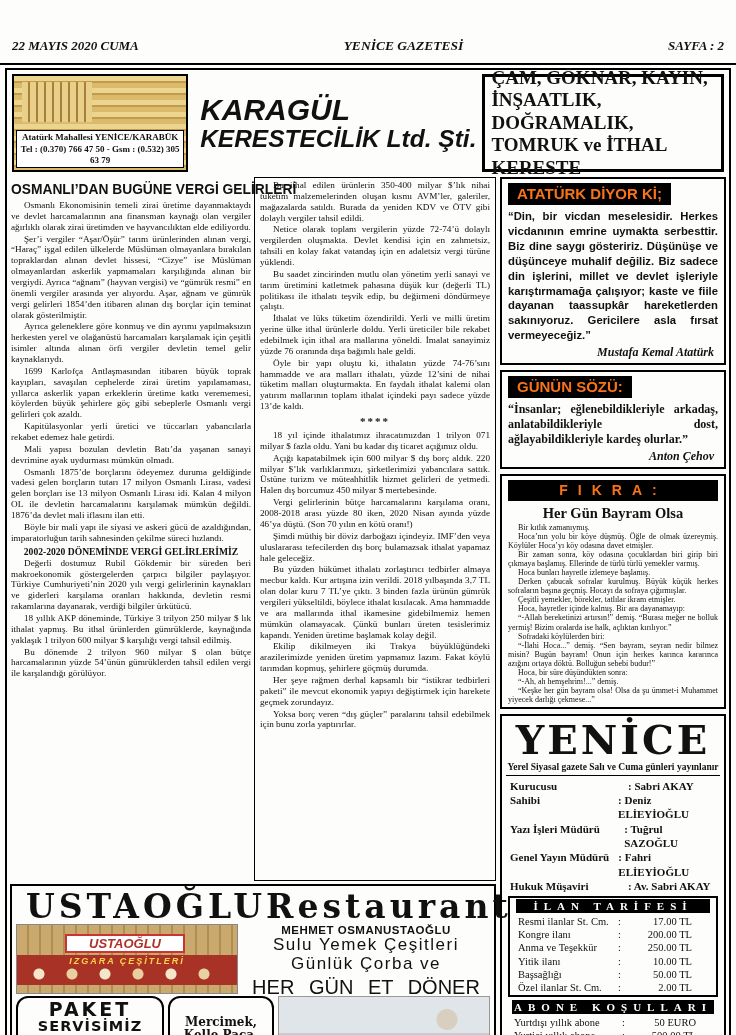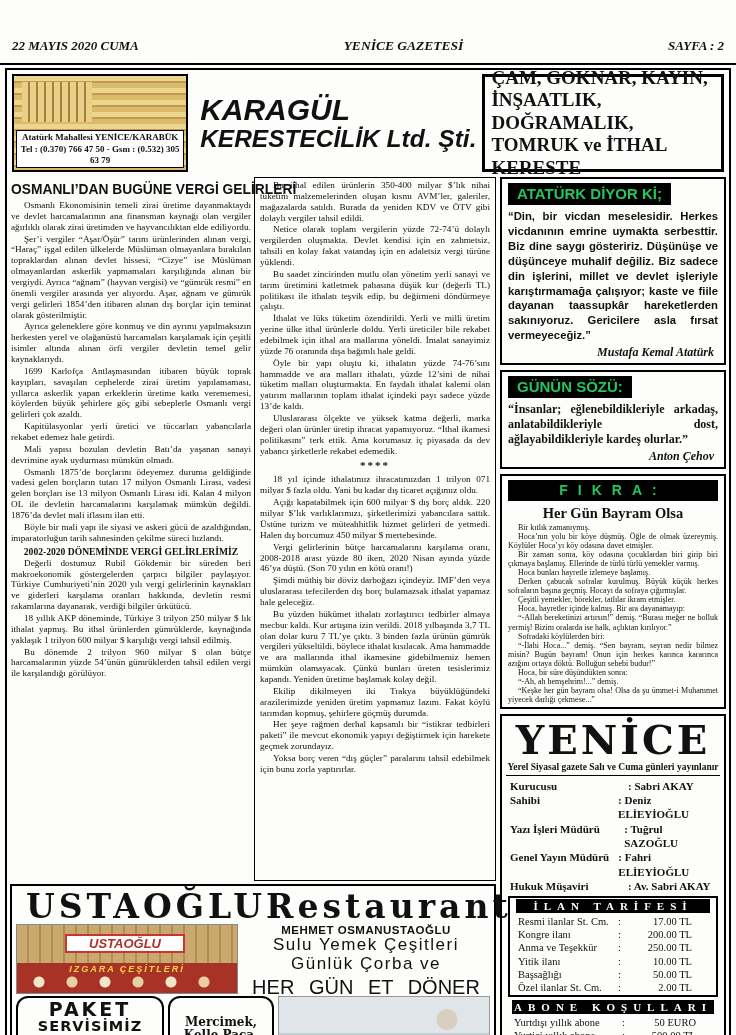--- a/index.html
+++ b/index.html
@@ -61,21 +61,21 @@
   .headline{ font:bold 15px "Liberation Sans",sans-serif; white-space:nowrap;
              transform:scaleX(.92); transform-origin:left center; margin:2px 0 3px 0; }
 
   
   .art p{ font-size:9.2px; line-height:1.18; text-align:justify; text-indent:13px; margin-bottom:1px; }
   .subhead{ font:bold 9.6px "Liberation Serif",serif; text-align:center; margin:2px 0 1px 0; }
   .sep{ text-align:center; font-weight:bold; letter-spacing:2px; font-size:11px; margin:3px 0; }
 
   
   .rbox{ border:2px solid #000; margin-bottom:5px; padding:4px 6px 3px 6px; }
-  .blacktitle{ display:inline-block; background:#000; color:#22c55e;
+  .blacktitle{ display:inline-block; background:#000; color:#f97316;
                font:bold 15px "Liberation Sans",sans-serif; padding:2px 9px 3px 9px; margin-bottom:4px; }
   .blacktitle.wide{ display:block; text-align:center; letter-spacing:10px; font-size:14px; }
   .aquote{ font:bold 11.3px "Liberation Sans",sans-serif; text-align:justify; line-height:1.32; }
   .sig{ text-align:right; font:bold italic 12px "Liberation Serif",serif; padding:2px 4px 0 0; }
   .gquote{ font:bold 12px "Liberation Serif",serif; text-align:justify; line-height:1.25; }
   .fhead{ font:bold 14.5px "Liberation Serif",serif; text-align:center; margin:1px 0 1px 0; }
   .fbody p{ font-size:8px; line-height:1.13; text-align:justify; text-indent:10px; }
 
   
   .mbox{ border:2px solid #000; padding:3px 4px; flex:1; display:flex; flex-direction:column; }
@@ -100,21 +100,21 @@
   
   .restaurant{ border:2px solid #000; margin-top:3px; height:183px; padding:1px 4px 3px 4px;
                display:flex; flex-direction:column; }
   .rtitle{ display:flex; justify-content:space-between; align-items:baseline; padding:0 10px;
            font:bold 33px "DejaVu Serif",serif; letter-spacing:4px; height:37px; }
   .rrow2{ display:flex; gap:4px; height:70px; }
   .storefront{ width:222px; position:relative; overflow:hidden; border:1px solid #888;
      background:repeating-linear-gradient(90deg,#c9a96d 0 10px,#b08e52 10px 12px); }
   .sign{ position:absolute; left:48px; top:9px; width:120px; background:#fff; border:2px solid #c33;
          color:#b03028; text-align:center; font:bold italic 13px "Liberation Sans",sans-serif; }
-  .banner{ position:absolute; left:0; right:0; bottom:0; height:30px; background:#a83226;
+  .banner{ position:absolute; left:0; right:0; bottom:8px; height:30px; background:#a83226;
            color:#ffd24a; font:bold italic 9px "Liberation Sans",sans-serif;
            text-align:center; padding-top:1px; letter-spacing:2px; }
   .foods{ height:14px; margin-top:1px;
      background:radial-gradient(circle at 10% 50%, #f4e6c8 0 5px, transparent 6px),
                 radial-gradient(circle at 25% 50%, #e8d0a0 0 5px, transparent 6px),
                 radial-gradient(circle at 40% 50%, #f4e6c8 0 5px, transparent 6px),
                 radial-gradient(circle at 55% 50%, #e8d0a0 0 5px, transparent 6px),
                 radial-gradient(circle at 70% 50%, #f4e6c8 0 5px, transparent 6px),
                 radial-gradient(circle at 85% 50%, #e8d0a0 0 5px, transparent 6px); }
   .rmid{ flex:1; text-align:center; display:flex; flex-direction:column; justify-content:flex-start; }
@@ -198,21 +198,20 @@
           </div>
 
           <div class="colM">
             <div class="art">
 
             <p>Bu ithal edilen ürünlerin 350-400 milyar $’lık nihai tüketim malzemelerinden oluşan kısmı AVM’ler, galeriler, mağazalarda satıldı. Burada da yeniden KDV ve ÖTV gibi dolaylı vergiler tahsil edildi.</p>
                 <p>Netice olarak toplam vergilerin yüzde 72-74’ü dolaylı vergilerden oluşmakta. Devlet kendisi için en zahmetsiz, tahsili en kolay fakat vatandaş için en adaletsiz vergi türüne yüklendi.</p>
                 <p>Bu saadet zincirinden mutlu olan yönetim yerli sanayi ve tarım üretimini katletmek pahasına düşük kur (değerli TL) politikası ile ithalatı teşvik edip, bu değirmeni döndürmeye çalıştı.</p>
                 <p>İthalat ve lüks tüketim özendirildi. Yerli ve milli üretim yerine ülke ithal ürünlerle doldu. Yerli üreticiler bile rekabet edebilmek için ithal ara mallarına yöneldi. İmalat sanayimiz yüzde 76 oranında dışa bağımlı hale geldi.</p>
                 <p>Öyle bir yapı oluştu ki, ithalatın yüzde 74-76’sını hammadde ve ara malları ithalatı, yüzde 12’sini de nihai tüketim malları oluşturmakta. En faydalı ithalat kalemi olan yatırım mallarının toplam ithalat içindeki payı sadece yüzde 13’de kaldı.</p>
-                <p>Uluslararası ölçekte ve yüksek katma değerli, marka değeri olan ürünler üretip ihracat yapamıyoruz. “İthal ikamesi politikasını” terk ettik. Ama korumasız iç piyasada da dev yabancı şirketlerle rekabet edemedik.</p>
               </div>
             <div class="sep">****</div>
             <div class="art">
 
             <p>18 yıl içinde ithalatımız ihracatımızdan 1 trilyon 071 milyar $ fazla oldu. Yani bu kadar dış ticaret açığımız oldu.</p>
                 <p>Açığı kapatabilmek için 600 milyar $ dış borç aldık. 220 milyar $’lık varlıklarımızı, şirketlerimizi yabancılara sattık. Üstüne turizm ve müteahhitlik hizmet gelirleri de yetmedi. Halen dış borcumuz 450 milyar $ mertebesinde.</p>
                 <p>Vergi gelirlerinin bütçe harcamalarını karşılama oranı, 2008-2018 arası yüzde 80 iken, 2020 Nisan ayında yüzde 46’ya düştü. (Son 70 yılın en kötü oranı!)</p>
                 <p>Şimdi müthiş bir döviz darboğazı içindeyiz. IMF’den veya uluslararası tefecilerden dış borç bulamazsak ithalat yapamaz hale geleceğiz.</p>
                 <p>Bu yüzden hükümet ithalatı zorlaştırıcı tedbirler almaya mecbur kaldı. Kur artışına izin verildi. 2018 yılbaşında 3,7 TL olan dolar kuru 7 TL’ye çıktı. 3 binden fazla ürünün gümrük vergileri yükseltildi, böylece ithalat kısılacak. Ama hammadde ve ara mallarında ithal ikamesine gidebilmemiz hemen mümkün olamayacak. Çünkü bunları üreten tesislerimiz kapandı. Yeniden üretime başlamak kolay değil.</p>
                 <p>Ekilip dikilmeyen iki Trakya büyüklüğündeki arazilerimizde yeniden üretim yapmamız lazım. Fakat köylü tarımdan kopmuş, şehirlere göçmüş durumda.</p>

